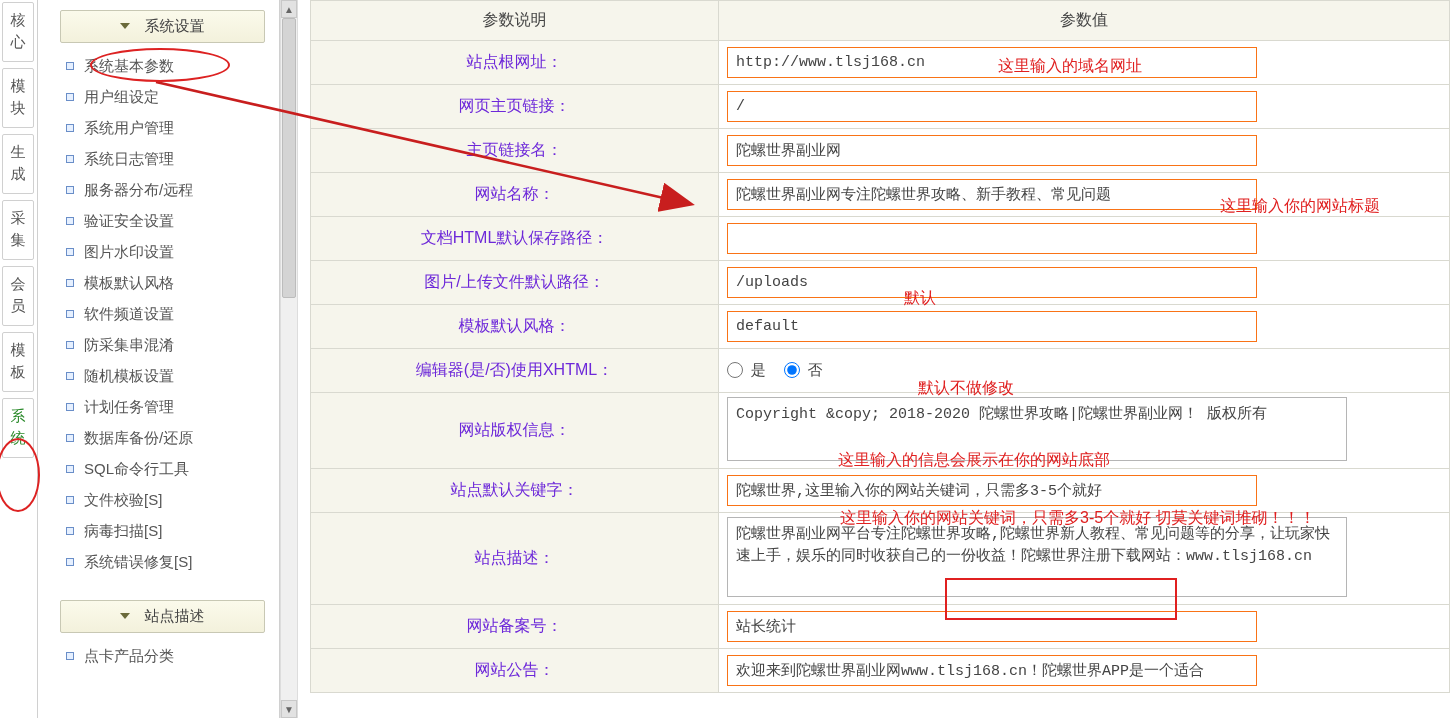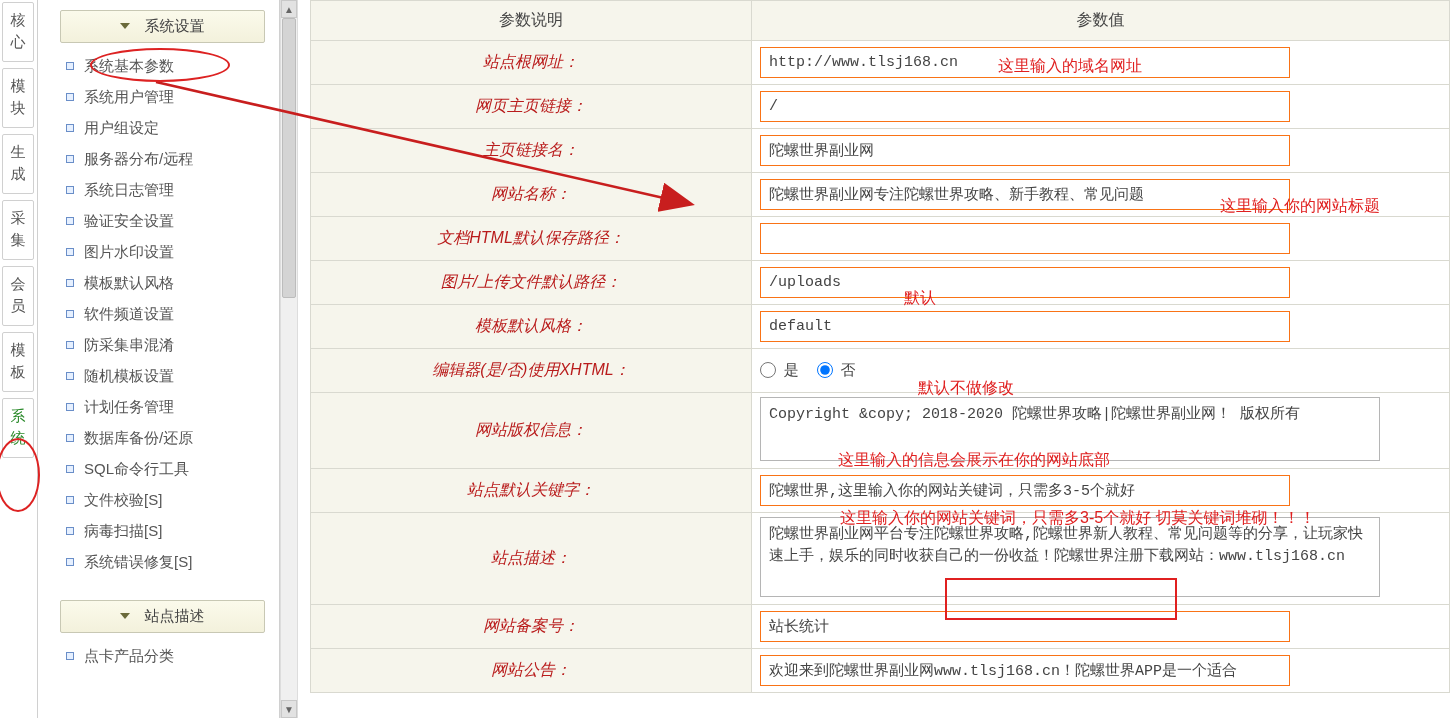--- a/index.html
+++ b/index.html
@@ -100,25 +100,24 @@
     background: #f6f5ec;
     font-weight: normal;
     font-size: 16px;
     color: #444;
     height: 40px;
   }
   table.params td.label {
     background: #f6f5ec;
     text-align: center;
     font-size: 16px;
-    color: #b91c1c;
-    width: 441px;
+    color: #6d28d9;
+    width: 408px;
     height: 44px;
     vertical-align: middle;
-    font-style: italic;
   }
   table.params td.val {
     padding: 4px 8px;
     vertical-align: middle;
     position: relative;
   }
   .txt {
     width: 530px;
     border: 1px solid #f97316;
     background: #fff;
@@ -183,24 +182,24 @@
       <div class="vtab active">系<br>统</div>
     </div>
 
   <div class="sidebar">
     <div class="group-title">
       <span class="caret"></span>
       <span>系统设置</span>
     </div>
     <ul class="tree" id="tree1">
         <li><span class="bullet"></span><a>系统基本参数</a></li>
+        <li><span class="bullet"></span><a>用户组设定</a></li>
         <li><span class="bullet"></span><a>系统用户管理</a></li>
-        <li><span class="bullet"></span><a>用户组设定</a></li>
+        <li><span class="bullet"></span><a>系统日志管理</a></li>
         <li><span class="bullet"></span><a>服务器分布/远程</a></li>
-        <li><span class="bullet"></span><a>系统日志管理</a></li>
         <li><span class="bullet"></span><a>验证安全设置</a></li>
         <li><span class="bullet"></span><a>图片水印设置</a></li>
         <li><span class="bullet"></span><a>模板默认风格</a></li>
         <li><span class="bullet"></span><a>软件频道设置</a></li>
         <li><span class="bullet"></span><a>防采集串混淆</a></li>
         <li><span class="bullet"></span><a>随机模板设置</a></li>
         <li><span class="bullet"></span><a>计划任务管理</a></li>
         <li><span class="bullet"></span><a>数据库备份/还原</a></li>
         <li><span class="bullet"></span><a>SQL命令行工具</a></li>
         <li><span class="bullet"></span><a>文件校验[S]</a></li>

